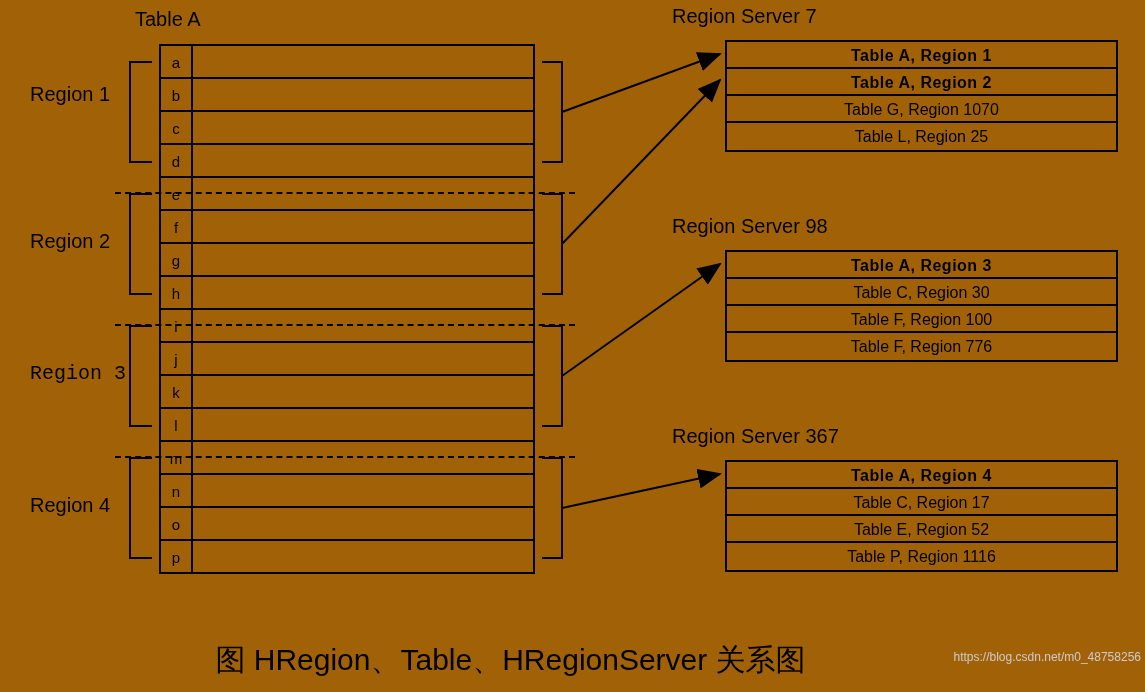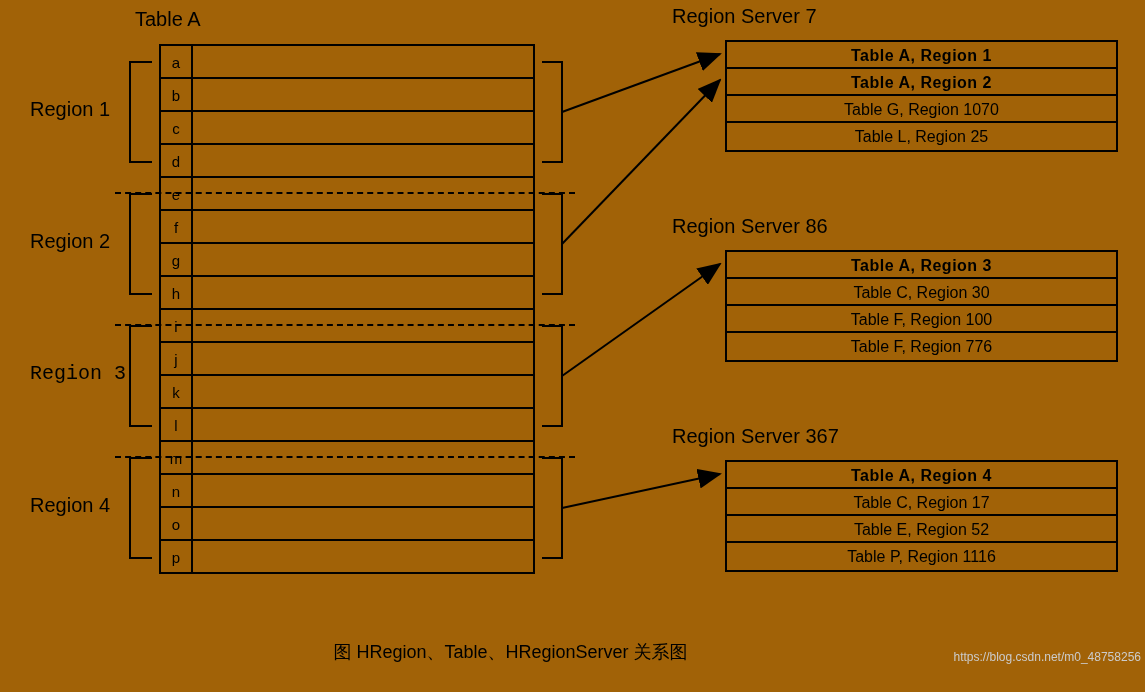--- a/index.html
+++ b/index.html
@@ -90,21 +90,21 @@
     height: 0;
   }
 
   
   .caption {
     position: absolute;
     left: 0;
     top: 640px;
     width: 1021px;
     text-align: center;
-    font-size: 18px;
+    font-size: 30px;
     font-family: "Microsoft YaHei", "SimSun", sans-serif;
   }
   .watermark {
     position: absolute;
     right: 4px;
     bottom: 28px;
     font-size: 12px;
     color: #ccc;
     font-family: Arial, sans-serif;
   }
@@ -160,38 +160,38 @@
         <div class="rowkey">n</div>
       </div>
     <div class="row">
         <div class="rowkey">o</div>
       </div>
     <div class="row">
         <div class="rowkey">p</div>
       </div>
   </div>
 
-  <div class="region-label" style="left:30px; top:98px;">Region 1</div>
+  <div class="region-label" style="left:30px; top:83px;">Region 1</div>
   <div class="region-label" style="left:30px; top:230px;">Region 2</div>
   <div class="region-label" style="left:30px; top:362px;font-family:Liberation Mono, monospace;">Region 3</div>
   <div class="region-label" style="left:30px; top:494px;">Region 4</div>
 
   <div class="dash-line" style="left:115px; top:192px; width:460px;"></div>
   <div class="dash-line" style="left:115px; top:324px; width:460px;"></div>
   <div class="dash-line" style="left:115px; top:456px; width:460px;"></div>
 
   <div class="rs-title" style="left:672px; top:5px;">Region Server 7</div>
   <div class="server-box" style="left:725px; top:40px;">
     <div class="server-row bold">Table A, Region 1</div>
     <div class="server-row bold">Table A, Region 2</div>
     <div class="server-row">Table G, Region 1070</div>
     <div class="server-row">Table L, Region 25</div>
   </div>
 
-  <div class="rs-title" style="left:672px; top:215px;">Region Server 86</div>
+  <div class="rs-title" style="left:672px; top:215px;">Region Server 98</div>
   <div class="server-box" style="left:725px; top:250px;">
     <div class="server-row bold">Table A, Region 3</div>
     <div class="server-row">Table C, Region 30</div>
     <div class="server-row">Table F, Region 100</div>
     <div class="server-row">Table F, Region 776</div>
   </div>
 
   <div class="rs-title" style="left:672px; top:425px;">Region Server 367</div>
   <div class="server-box" style="left:725px; top:460px;">
     <div class="server-row bold">Table A, Region 4</div>

